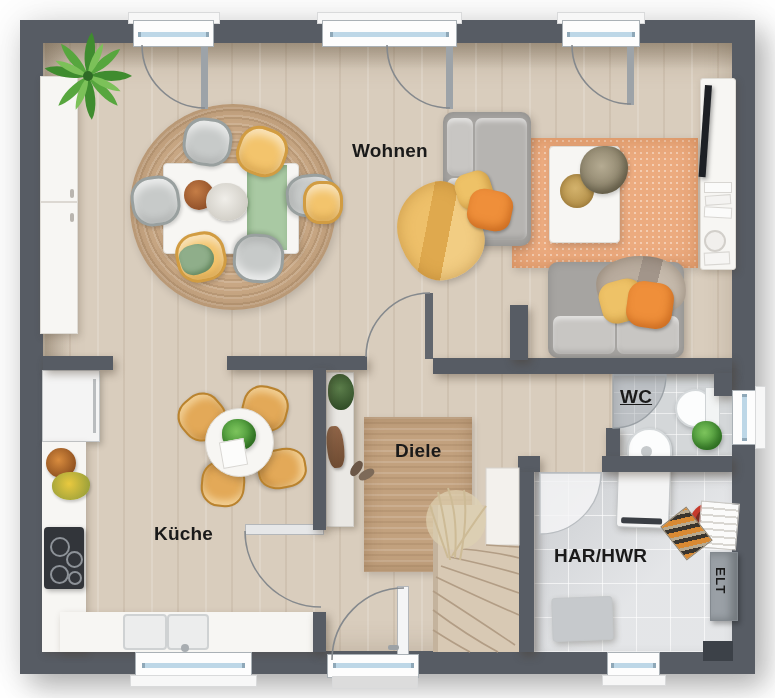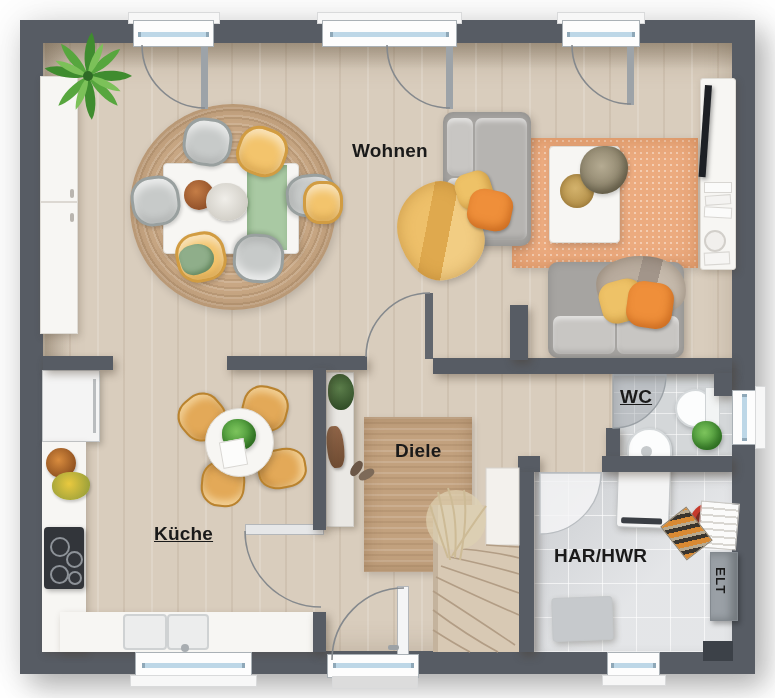--- a/index.html
+++ b/index.html
@@ -286,19 +286,19 @@
   <div class="a win" style="left:732px;top:390px;width:23px;height:53px;">
       <div class="glass-v"></div>
     </div>
   <div class="a sill" style="left:755px;top:386px;width:9px;height:61px;"></div>
   <div class="a win" style="left:327px;top:654px;width:90px;height:22px;">
       <div class="glass-h" style="top:36%;"></div>
     </div>
   <div class="a sill" style="left:332px;top:676px;width:84px;height:11px;background:#dcdcdc;"></div>
 
   <div class="a label" style="left:352px;top:140px;">Wohnen</div>
-  <div class="a label" style="left:154px;top:523px;text-decoration:underline;">Küche</div>
+  <div class="a label" style="left:154px;top:523px;">Küche</div>
   <div class="a label" style="left:395px;top:440px;">Diele</div>
   <div class="a label" style="left:620px;top:386px;text-decoration:underline;">WC</div>
   <div class="a label" style="left:554px;top:545px;">HAR/HWR</div>
   <div class="a label label-v" style="left:713px;top:567px;height:40px;">ELT</div>
 
 </div>
 
 </body></html>

